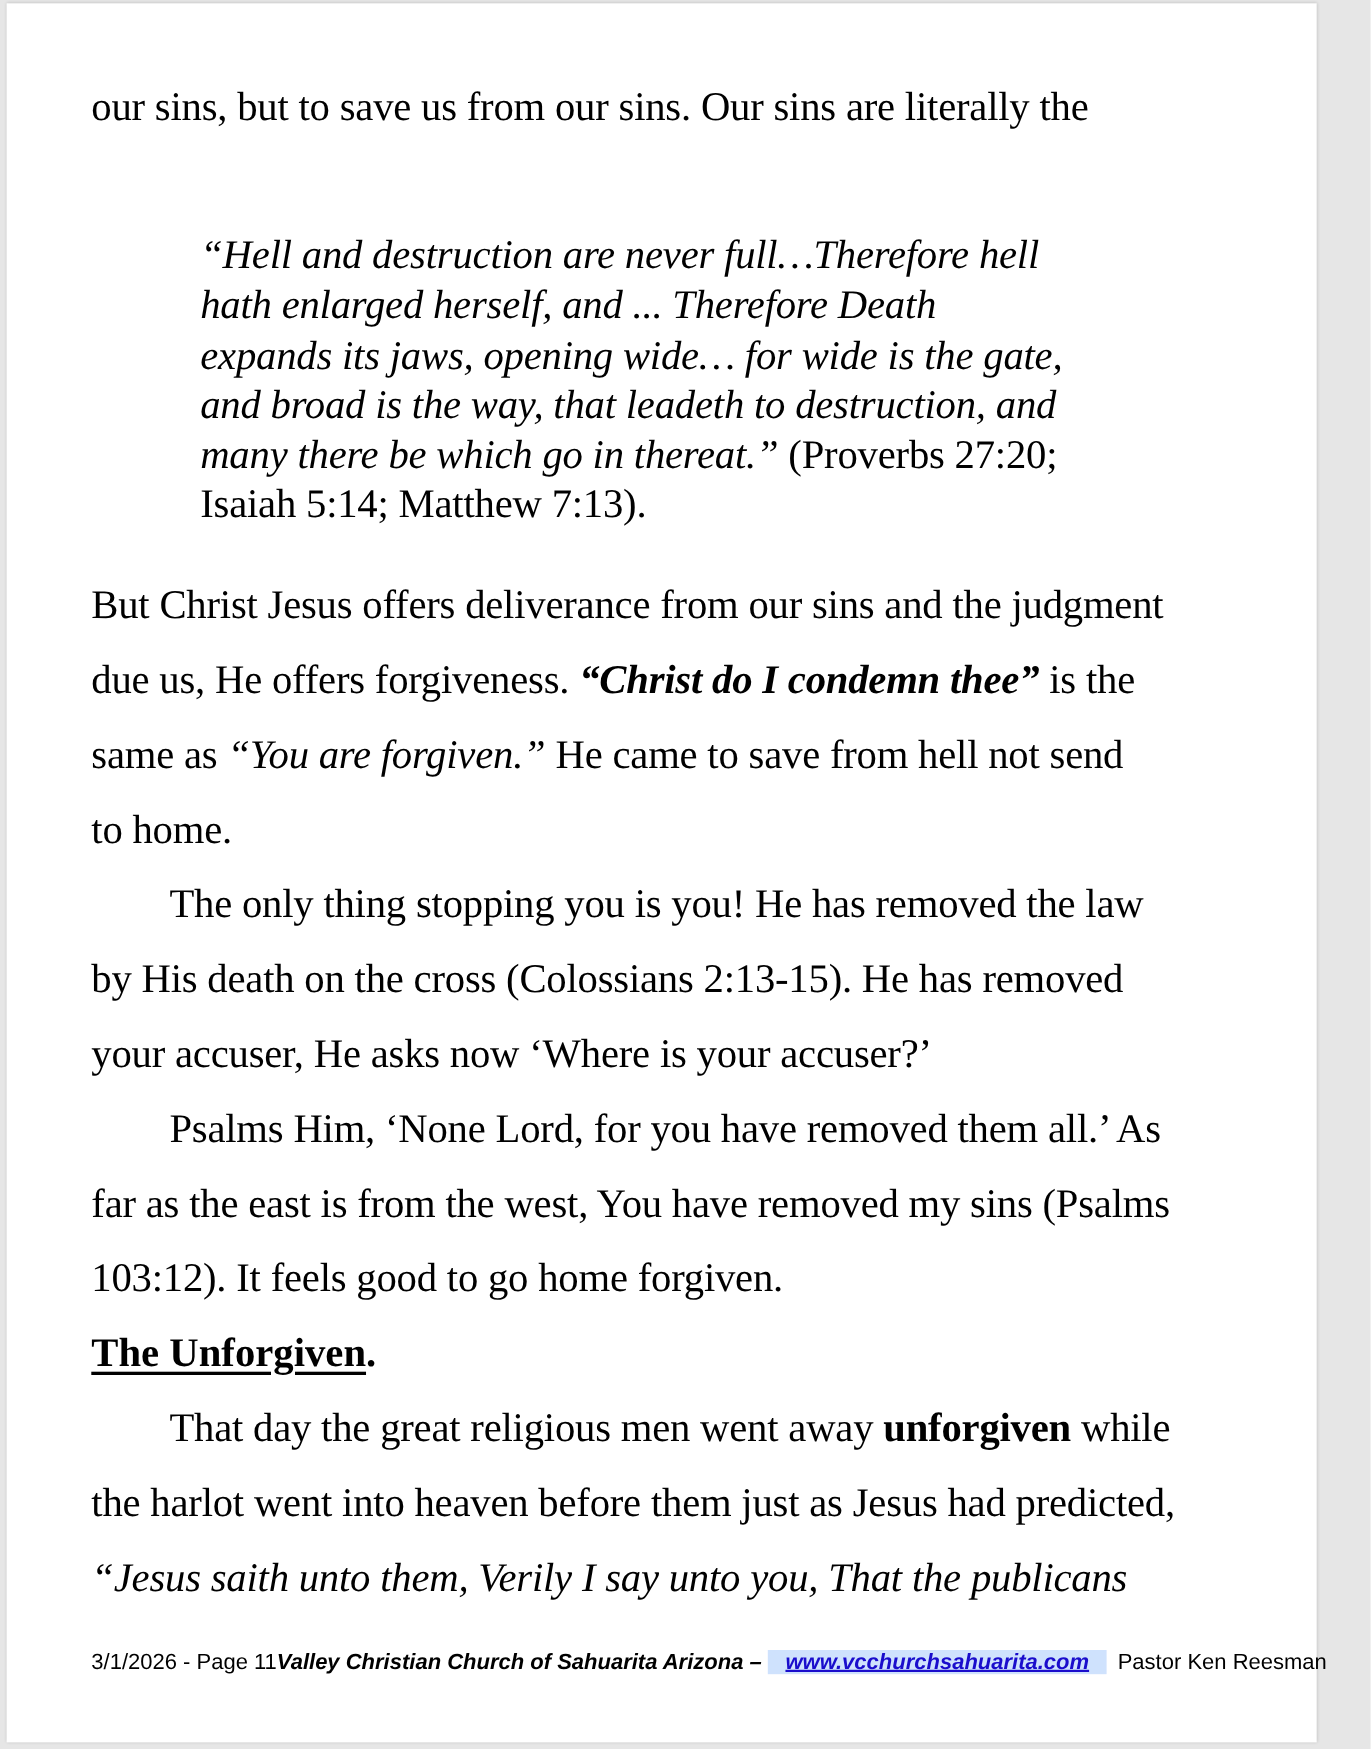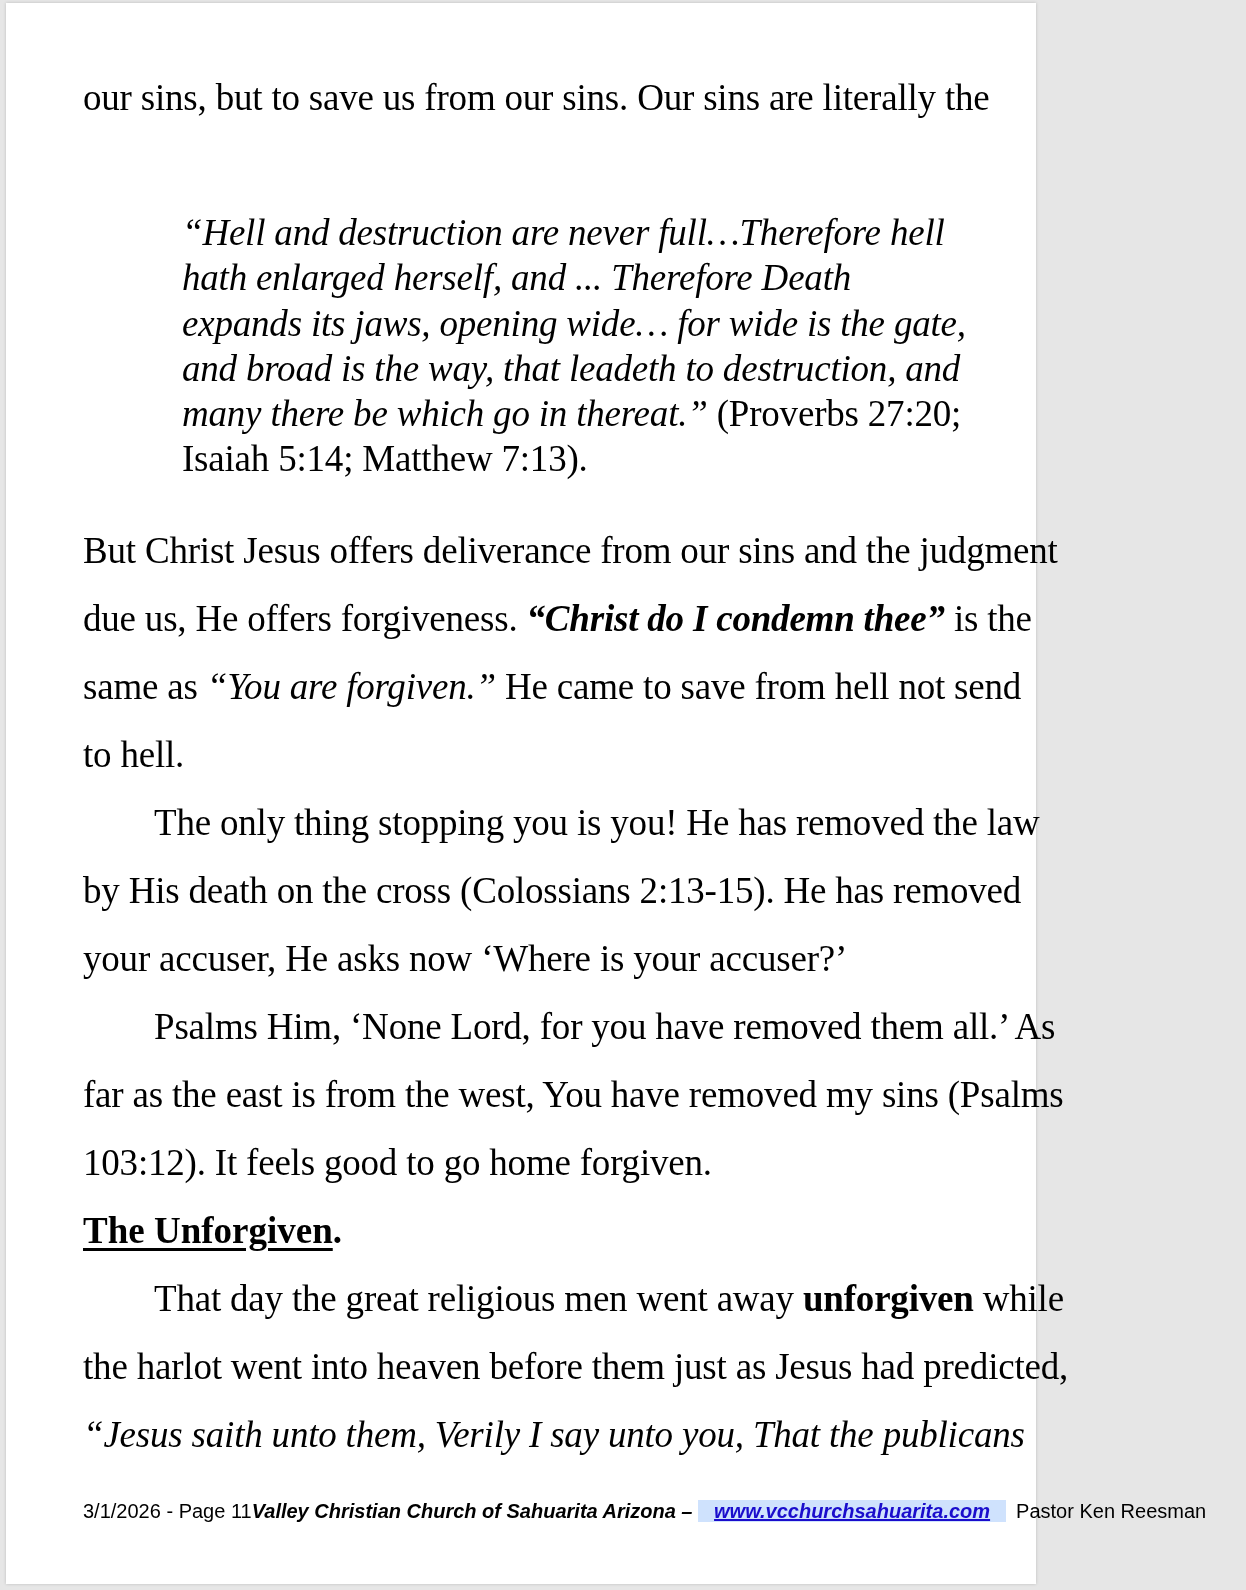--- a/index.html
+++ b/index.html
@@ -7,21 +7,21 @@
     width: 1246px; height: 1590px;
     background: #e6e6e6;
     position: relative;
     overflow: hidden;
     font-family: "Liberation Serif", serif;
     color: #000;
   }
   .page {
     position: absolute;
     left: 6px; top: 3px;
-    width: 1030px; height: 1581px;
+    width: 1191px; height: 1581px;
     background: #ffffff;
     box-shadow: 0 0 3px rgba(0,0,0,0.18);
   }
   .body-line {
     position: absolute;
     left: 77px;
     font-size: 37px;
     line-height: 44px;
     white-space: nowrap;
     letter-spacing: -0.2px;
@@ -79,21 +79,21 @@
     <div class="quote-line ital" style="top:299px">expands its jaws, opening wide… for wide is the gate,</div>
     <div class="quote-line ital" style="top:344px">and broad is the way, that leadeth to destruction, and</div>
     <div class="quote-line" style="top:389px"><span class="ital">many there be which go in thereat.”</span><span> (Proverbs 27:20;</span></div>
     <div class="quote-line" style="top:434px">Isaiah 5:14; Matthew 7:13).</div>
   </div>
 
   <div>
     <div class="body-line" style="top:526px"> But Christ Jesus offers deliverance from our sins and the judgment</div>
     <div class="body-line" style="top:594px"><span>due us, He offers forgiveness.  </span><span class="bi">“Christ do I condemn thee”</span><span> is the</span></div>
     <div class="body-line" style="top:662px"><span>same as </span><span class="ital">“You are forgiven.”</span><span>  He came to save from hell not send</span></div>
-    <div class="body-line" style="top:730px">to hell.</div>
+    <div class="body-line" style="top:730px">to home.</div>
   </div>
 
   <div>
     <div class="body-line" style="top:798px; left:148px">The only thing stopping you is you!  He has removed the law</div>
     <div class="body-line" style="top:866px">by His death on the cross (Colossians 2:13-15).  He has removed</div>
     <div class="body-line" style="top:934px">your accuser, He asks now ‘Where is your accuser?’</div>
   </div>
 
   <div>
     <div class="body-line" style="top:1002px; left:148px">Psalms Him, ‘None Lord, for you have removed them all.’ As</div>

